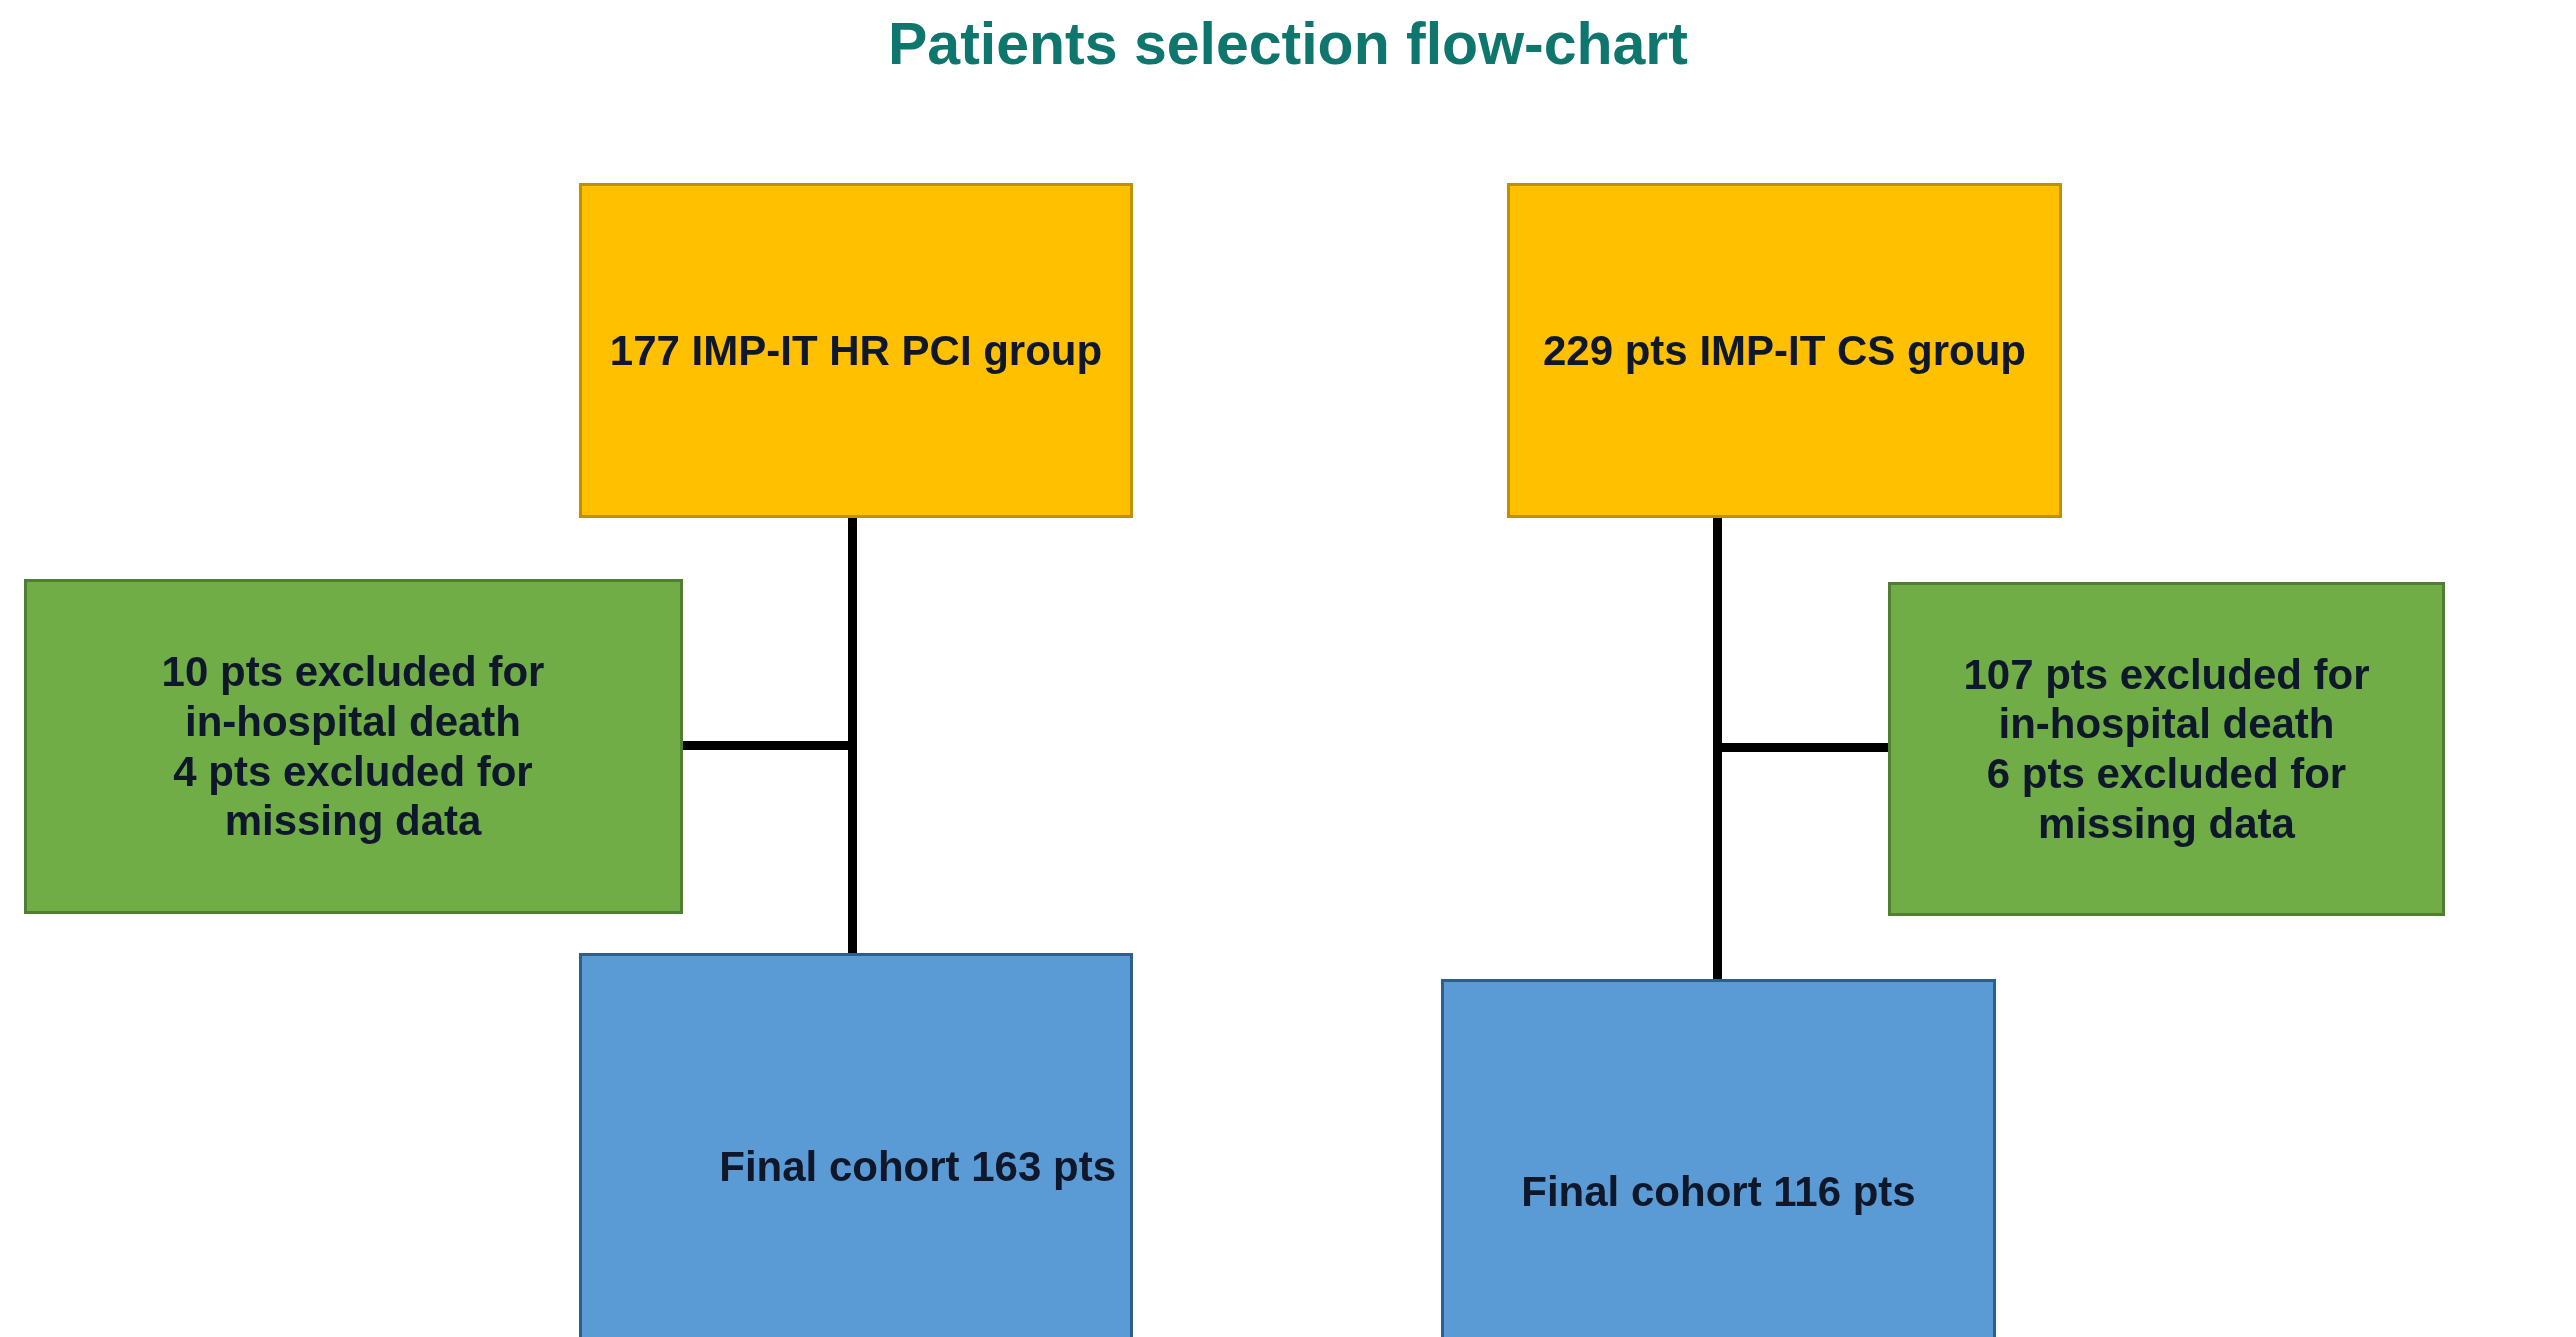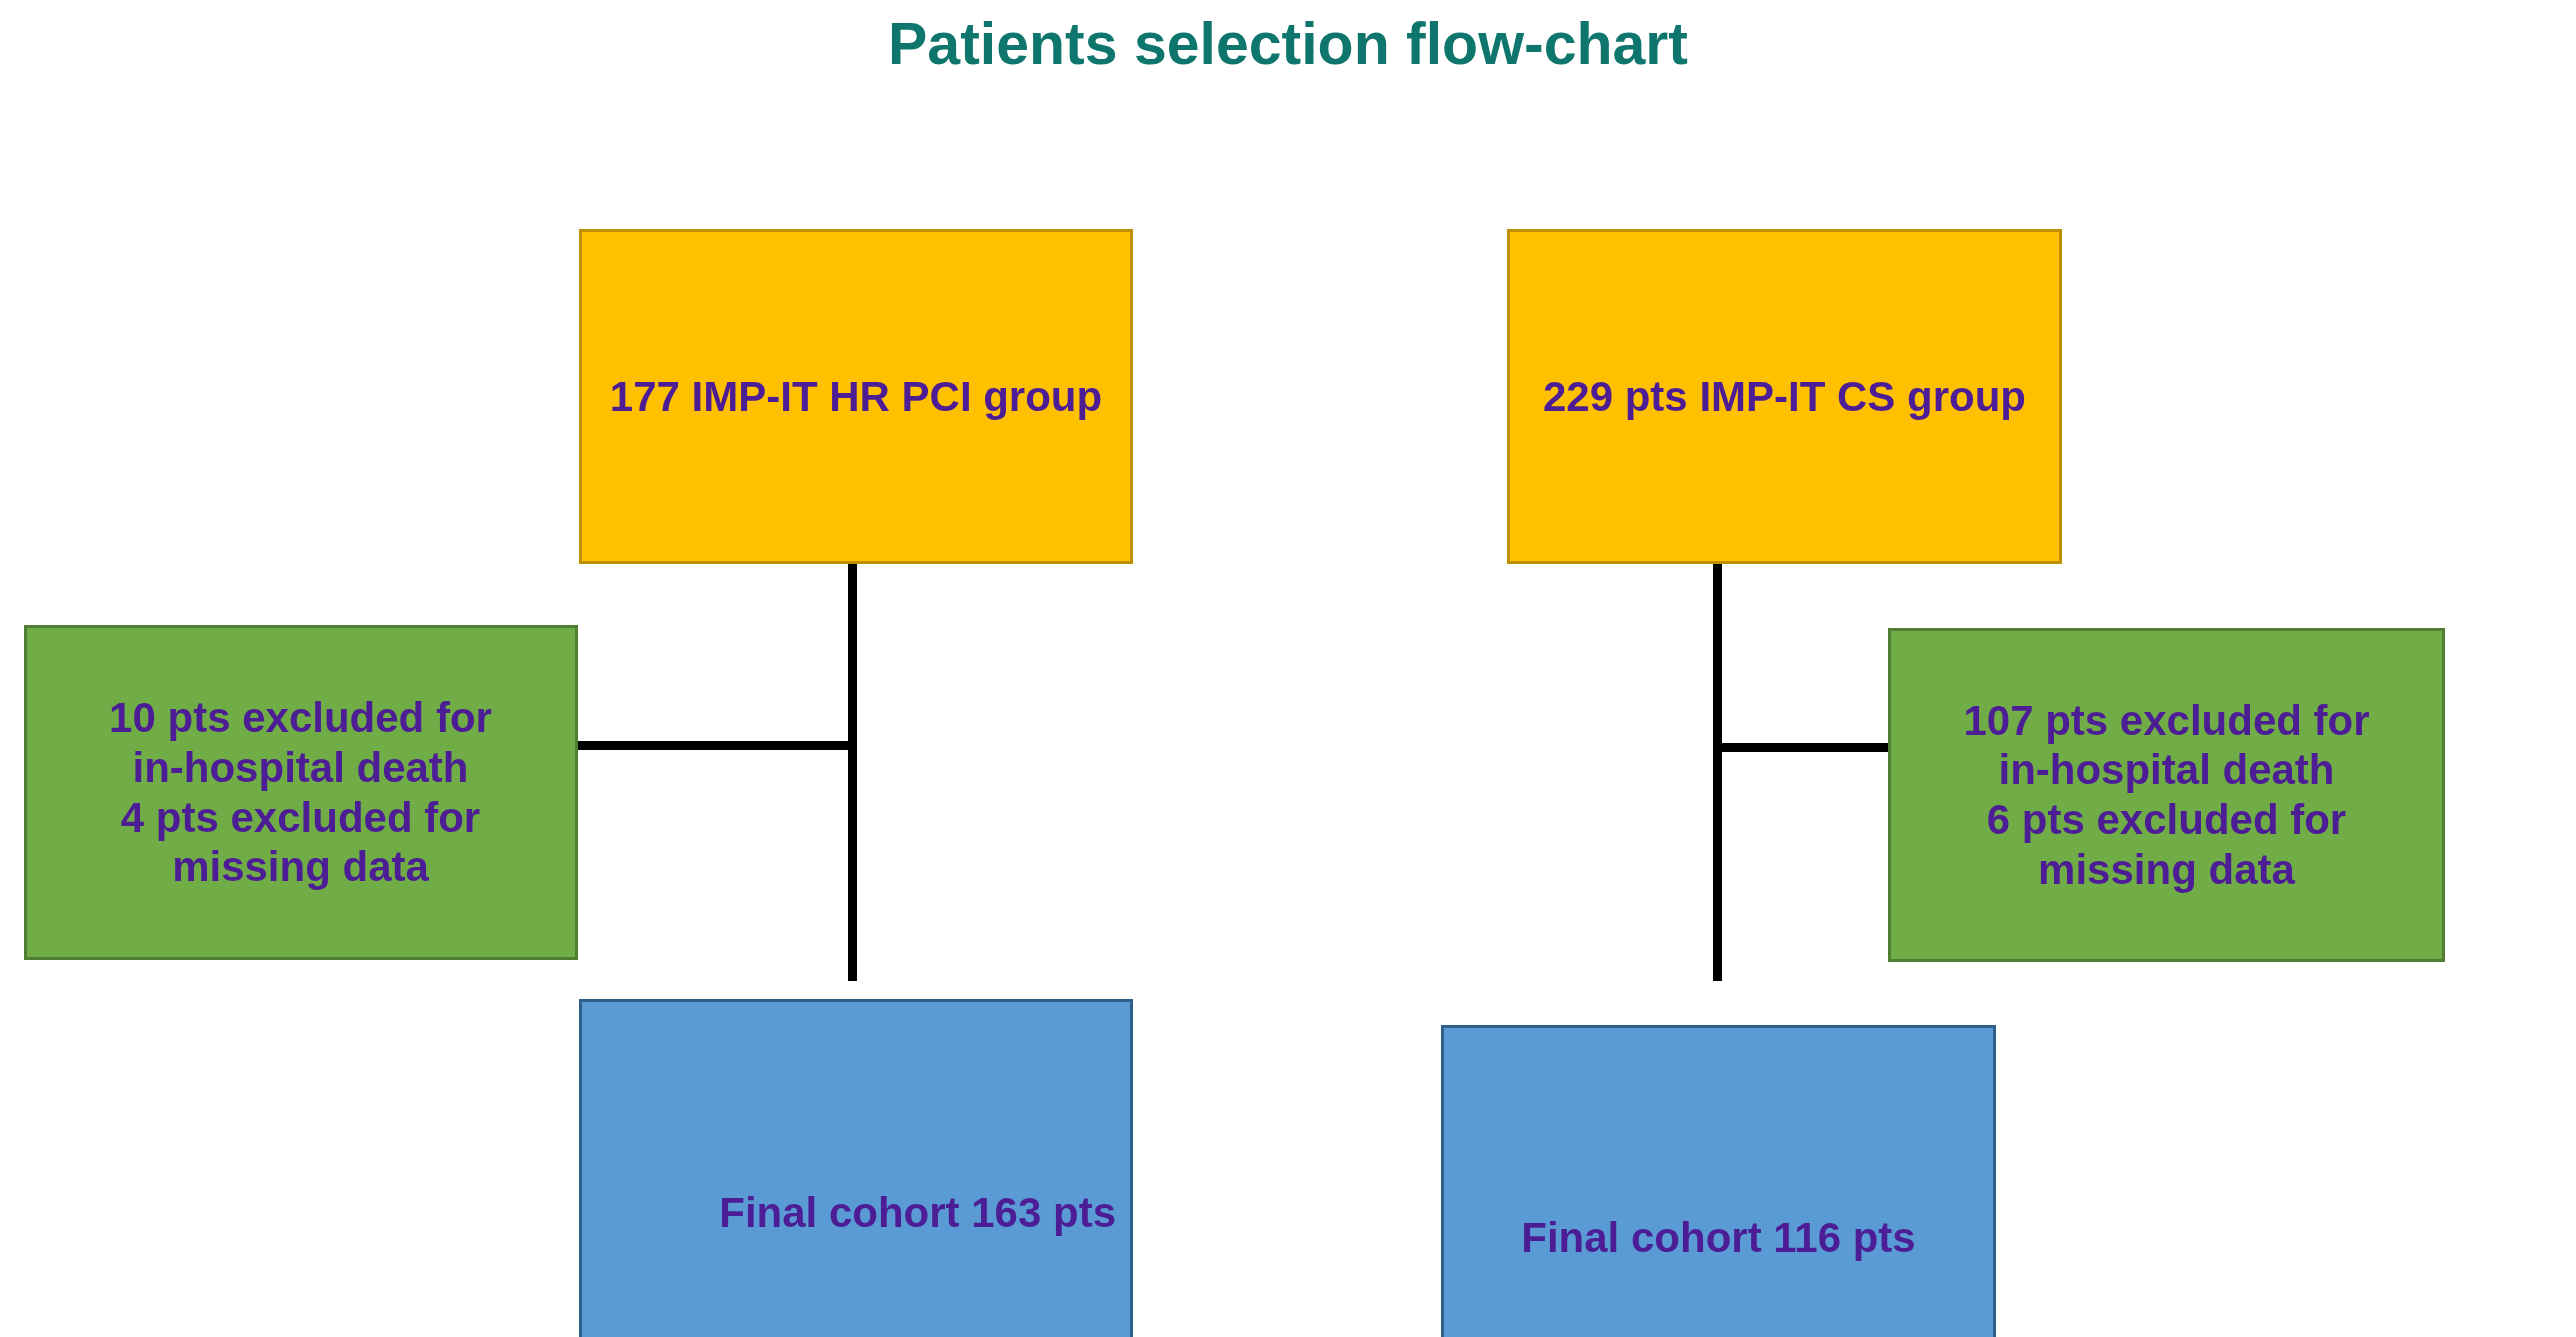--- a/index.html
+++ b/index.html
@@ -36,27 +36,26 @@
   }
 
   
   .node {
     position: absolute;
     box-sizing: border-box;
     display: flex;
     align-items: center;
     justify-content: center;
     text-align: center;
-    color: #4c1d95;
+    color: #0f172a;
     font-weight: bold;
     font-size: 42px;
     line-height: 1.18;
     padding: 21px 14px;
     z-index: 3;
-    margin-top: 46px;
   }
   .node .node-text {
     display: block;
     white-space: pre-line;
   }
 
   .node-orange {
     background: #FFC000;
     border: 3.1px solid #BF9000;
   }
@@ -66,21 +65,21 @@
   }
   .node-blue {
     background: #5B9BD5;
     border: 3.1px solid #2E5F8A;
   }
 
   
   #node-hrpci-source  { left: 579px;  top: 183px;  width: 554px; height: 335px; }
   #node-cs-source     { left: 1507px; top: 183px;  width: 555px; height: 335px; }
 
-  #node-hrpci-excluded { left: 23.5px;   top: 579px;  width: 554px; height: 335px; }
+  #node-hrpci-excluded { left: 23.5px;   top: 579px;  width: 659px; height: 335px; }
   #node-cs-excluded    { left: 1888px; top: 582px;  width: 557px; height: 334px; }
 
   #node-hrpci-final   { left: 579px;  top: 953px; width: 554px; height: 428px; justify-content: flex-end; }
   #node-cs-final      { left: 1441px; top: 979px; width: 555px; height: 426px; }
 
   
   .connector {
     position: absolute;
     background: #000000;
     z-index: 1;

